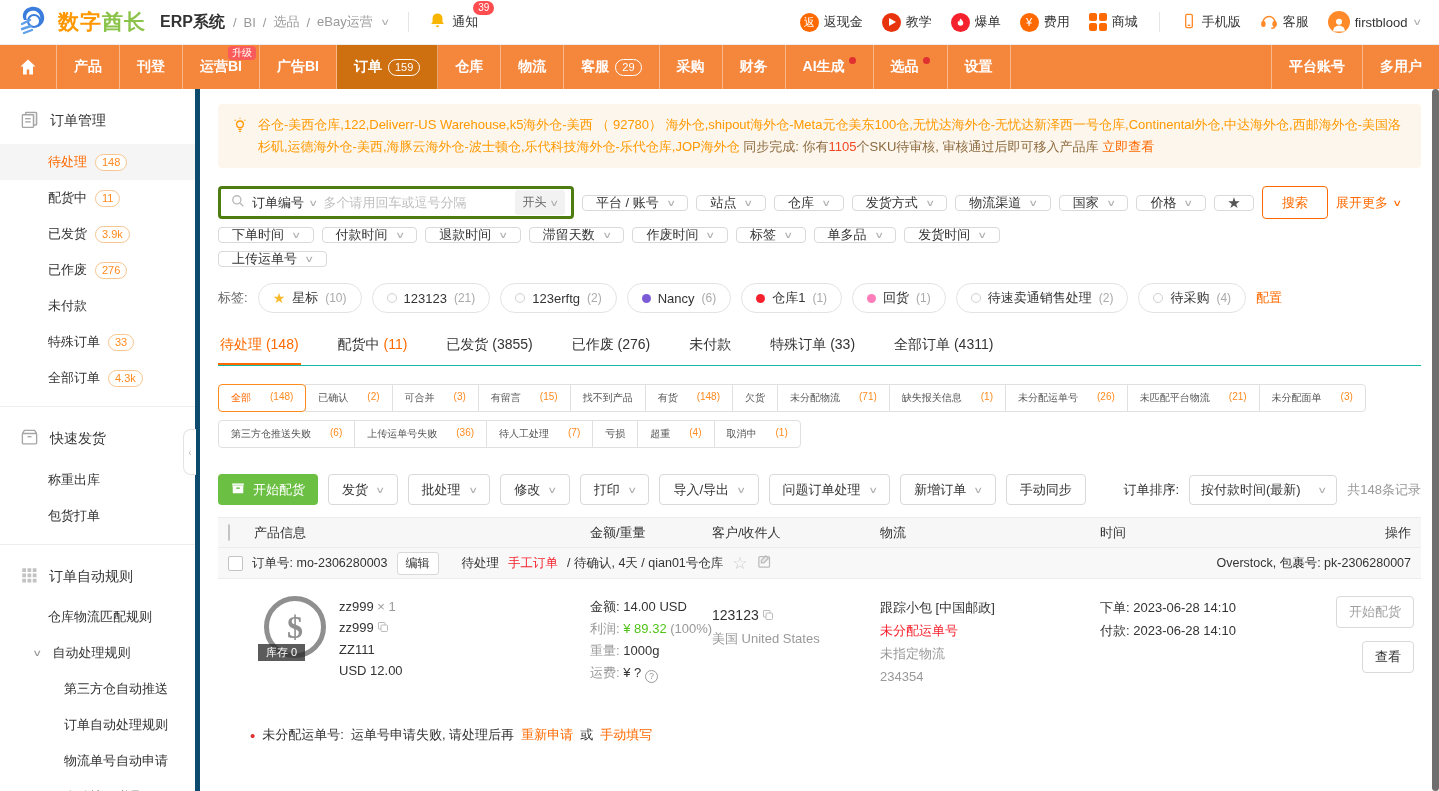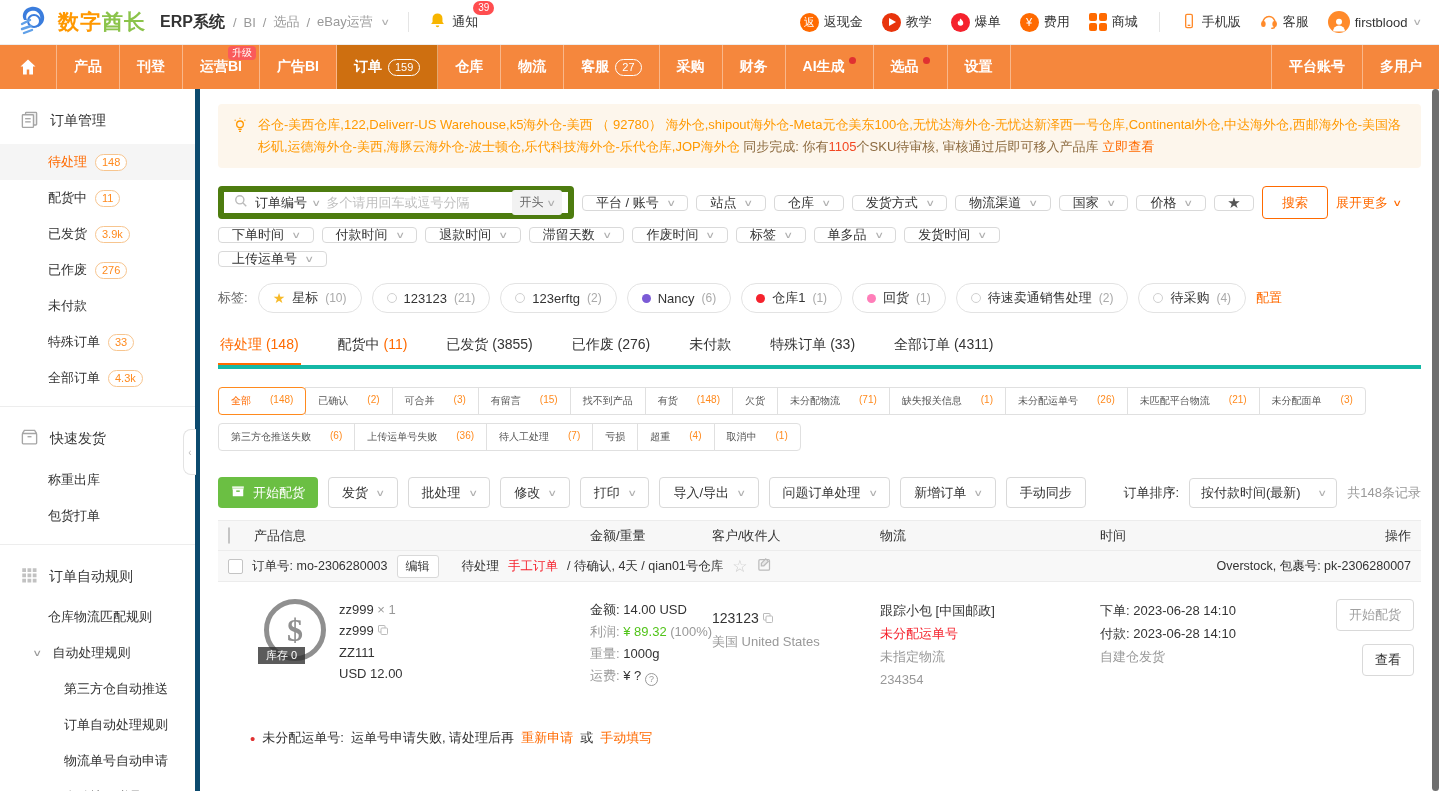--- a/index.html
+++ b/index.html
@@ -48,40 +48,40 @@
 .collapse-handle{position:absolute;right:-1px;top:340px;width:13px;height:46px;border:1px solid #e3e3e3;border-right:none;border-radius:8px 0 0 8px;display:flex;align-items:center;justify-content:center;color:#bbb;font-size:10px;background:#fff;cursor:pointer}
 .content{flex:1;padding:0 18px;overflow:hidden}
 
 .notice{margin-top:15px;background:#fdf6ec;border-radius:4px;padding:10px 16px 10px 40px;position:relative;font-size:13px;line-height:22px;color:#8c6a3f}
 .notice .bulb{position:absolute;left:14px;top:13px}
 .notice .wh{color:#ff9900}
 .notice .hl{color:#f34722}
 .link{color:#ff6a00;cursor:pointer}
 
 .filters{margin-top:18px;display:flex;flex-wrap:wrap;gap:8px;align-items:center}
-.search-box{display:flex;align-items:center;border:6px solid #4d7c0f;border-radius:4px;height:33px;width:356px;padding:0 6px 0 10px;gap:7px;background:#fff}
+.search-box{display:flex;align-items:center;border:3px solid #4d7c0f;border-radius:4px;height:33px;width:356px;padding:0 6px 0 10px;gap:7px;background:#fff}
 .search-field{display:flex;align-items:center;gap:4px;color:#333;cursor:pointer;white-space:nowrap}
 .search-box input{border:none;outline:none;flex:1;min-width:0;font-size:13px;color:#333;font-family:inherit}
 .search-box input::placeholder{color:#bfbfbf}
 .search-suffix{background:#f2f2f2;border-radius:3px;padding:4px 7px;color:#666;display:flex;align-items:center;gap:3px;font-size:12px;cursor:pointer;white-space:nowrap}
 .drop{display:inline-flex;align-items:center;gap:7px;border:1px solid #d9d9d9;border-radius:4px;height:16px;padding:0 13px;background:#fff;font-size:13px;color:#333;cursor:pointer;white-space:nowrap}
 .star-btn{width:40px;justify-content:center;color:#555;font-size:15px}
 .search-btn{border:1px solid #ff6a00;color:#ff6a00;border-radius:4px;height:33px;padding:0 19px;display:inline-flex;align-items:center;background:#fff;font-size:13px;cursor:pointer}
 .expand-link{color:#ff6a00;display:inline-flex;align-items:center;gap:4px;height:33px;cursor:pointer}
 .expand-link .chev{color:#ff6a00}
 
 .tags-row{margin-top:16px;display:flex;align-items:center;gap:10px;flex-wrap:nowrap}
 .tags-label{color:#666;flex:none}
 .tag{display:inline-flex;align-items:center;gap:7px;border:1px solid #e3e3e3;border-radius:16px;height:30px;padding:0 14px;background:#fff;cursor:pointer;white-space:nowrap}
 .tag .cnt{color:#aaa;font-size:12px}
 .dot{width:9px;height:9px;border-radius:50%;flex:none}
 .dot.empty{border:1px solid #d0d0d0;background:#fff;width:10px;height:10px}
 .star-y{color:#f7ba2a;font-size:14px;line-height:1}
 
-.status-tabs{margin-top:12px;display:flex;gap:35px;border-bottom:4px solid #14b8a6}
+.status-tabs{margin-top:12px;display:flex;gap:35px;border-bottom:1px solid #14b8a6}
 .stab{padding:11px 2px;font-size:14px;color:#333;cursor:pointer;white-space:nowrap}
 .stab.active{color:#ff6a00;border-bottom:2px solid #ff6a00;padding-bottom:9px}
 .stab .ocnt{color:#ff6a00}
 
 .subfilters{margin-top:18px}
 .seg{display:flex}
 .seg-btn{border:1px solid #e0e0e0;margin-left:-1px;padding:6px 12px;font-size:10px;color:#555;background:#fff;display:inline-flex;gap:19px;cursor:pointer;white-space:nowrap;position:relative}
 .seg-btn:first-child{border-radius:4px 0 0 4px;margin-left:0}
 .seg-btn:last-child{border-radius:0 4px 4px 0}
 .seg-btn .cnt{color:#ff8a1e}
@@ -252,21 +252,21 @@
       <span class="nav-count">159</span>
     </div>
   <div class="nav-tab">
       <span>仓库</span>
     </div>
   <div class="nav-tab">
       <span>物流</span>
     </div>
   <div class="nav-tab">
       <span>客服</span>
-      <span class="nav-count">27</span>
+      <span class="nav-count">29</span>
     </div>
   <div class="nav-tab">
       <span>采购</span>
     </div>
   <div class="nav-tab">
       <span>财务</span>
     </div>
   <div class="nav-tab">
       <span>AI生成</span>
       <span class="nav-dot"></span>
@@ -736,21 +736,20 @@
       </div>
       <div class="c-log logl">
         <div>跟踪小包 [中国邮政]</div>
         <div class="red">未分配运单号</div>
         <div class="gray">未指定物流</div>
         <div class="gray">234354</div>
       </div>
       <div class="c-time timel">
         <div>下单: 2023-06-28 14:10</div>
         <div>付款: 2023-06-28 14:10</div>
-        <div class="gray">自建仓发货</div>
       </div>
       <div class="c-op opl">
         <div class="op-btn dis">开始配货</div>
         <div class="op-btn">查看</div>
       </div>
     </div>
 
     <div class="warnings">
       <div class="warn-l1">
         <span class="bullet">•</span>

